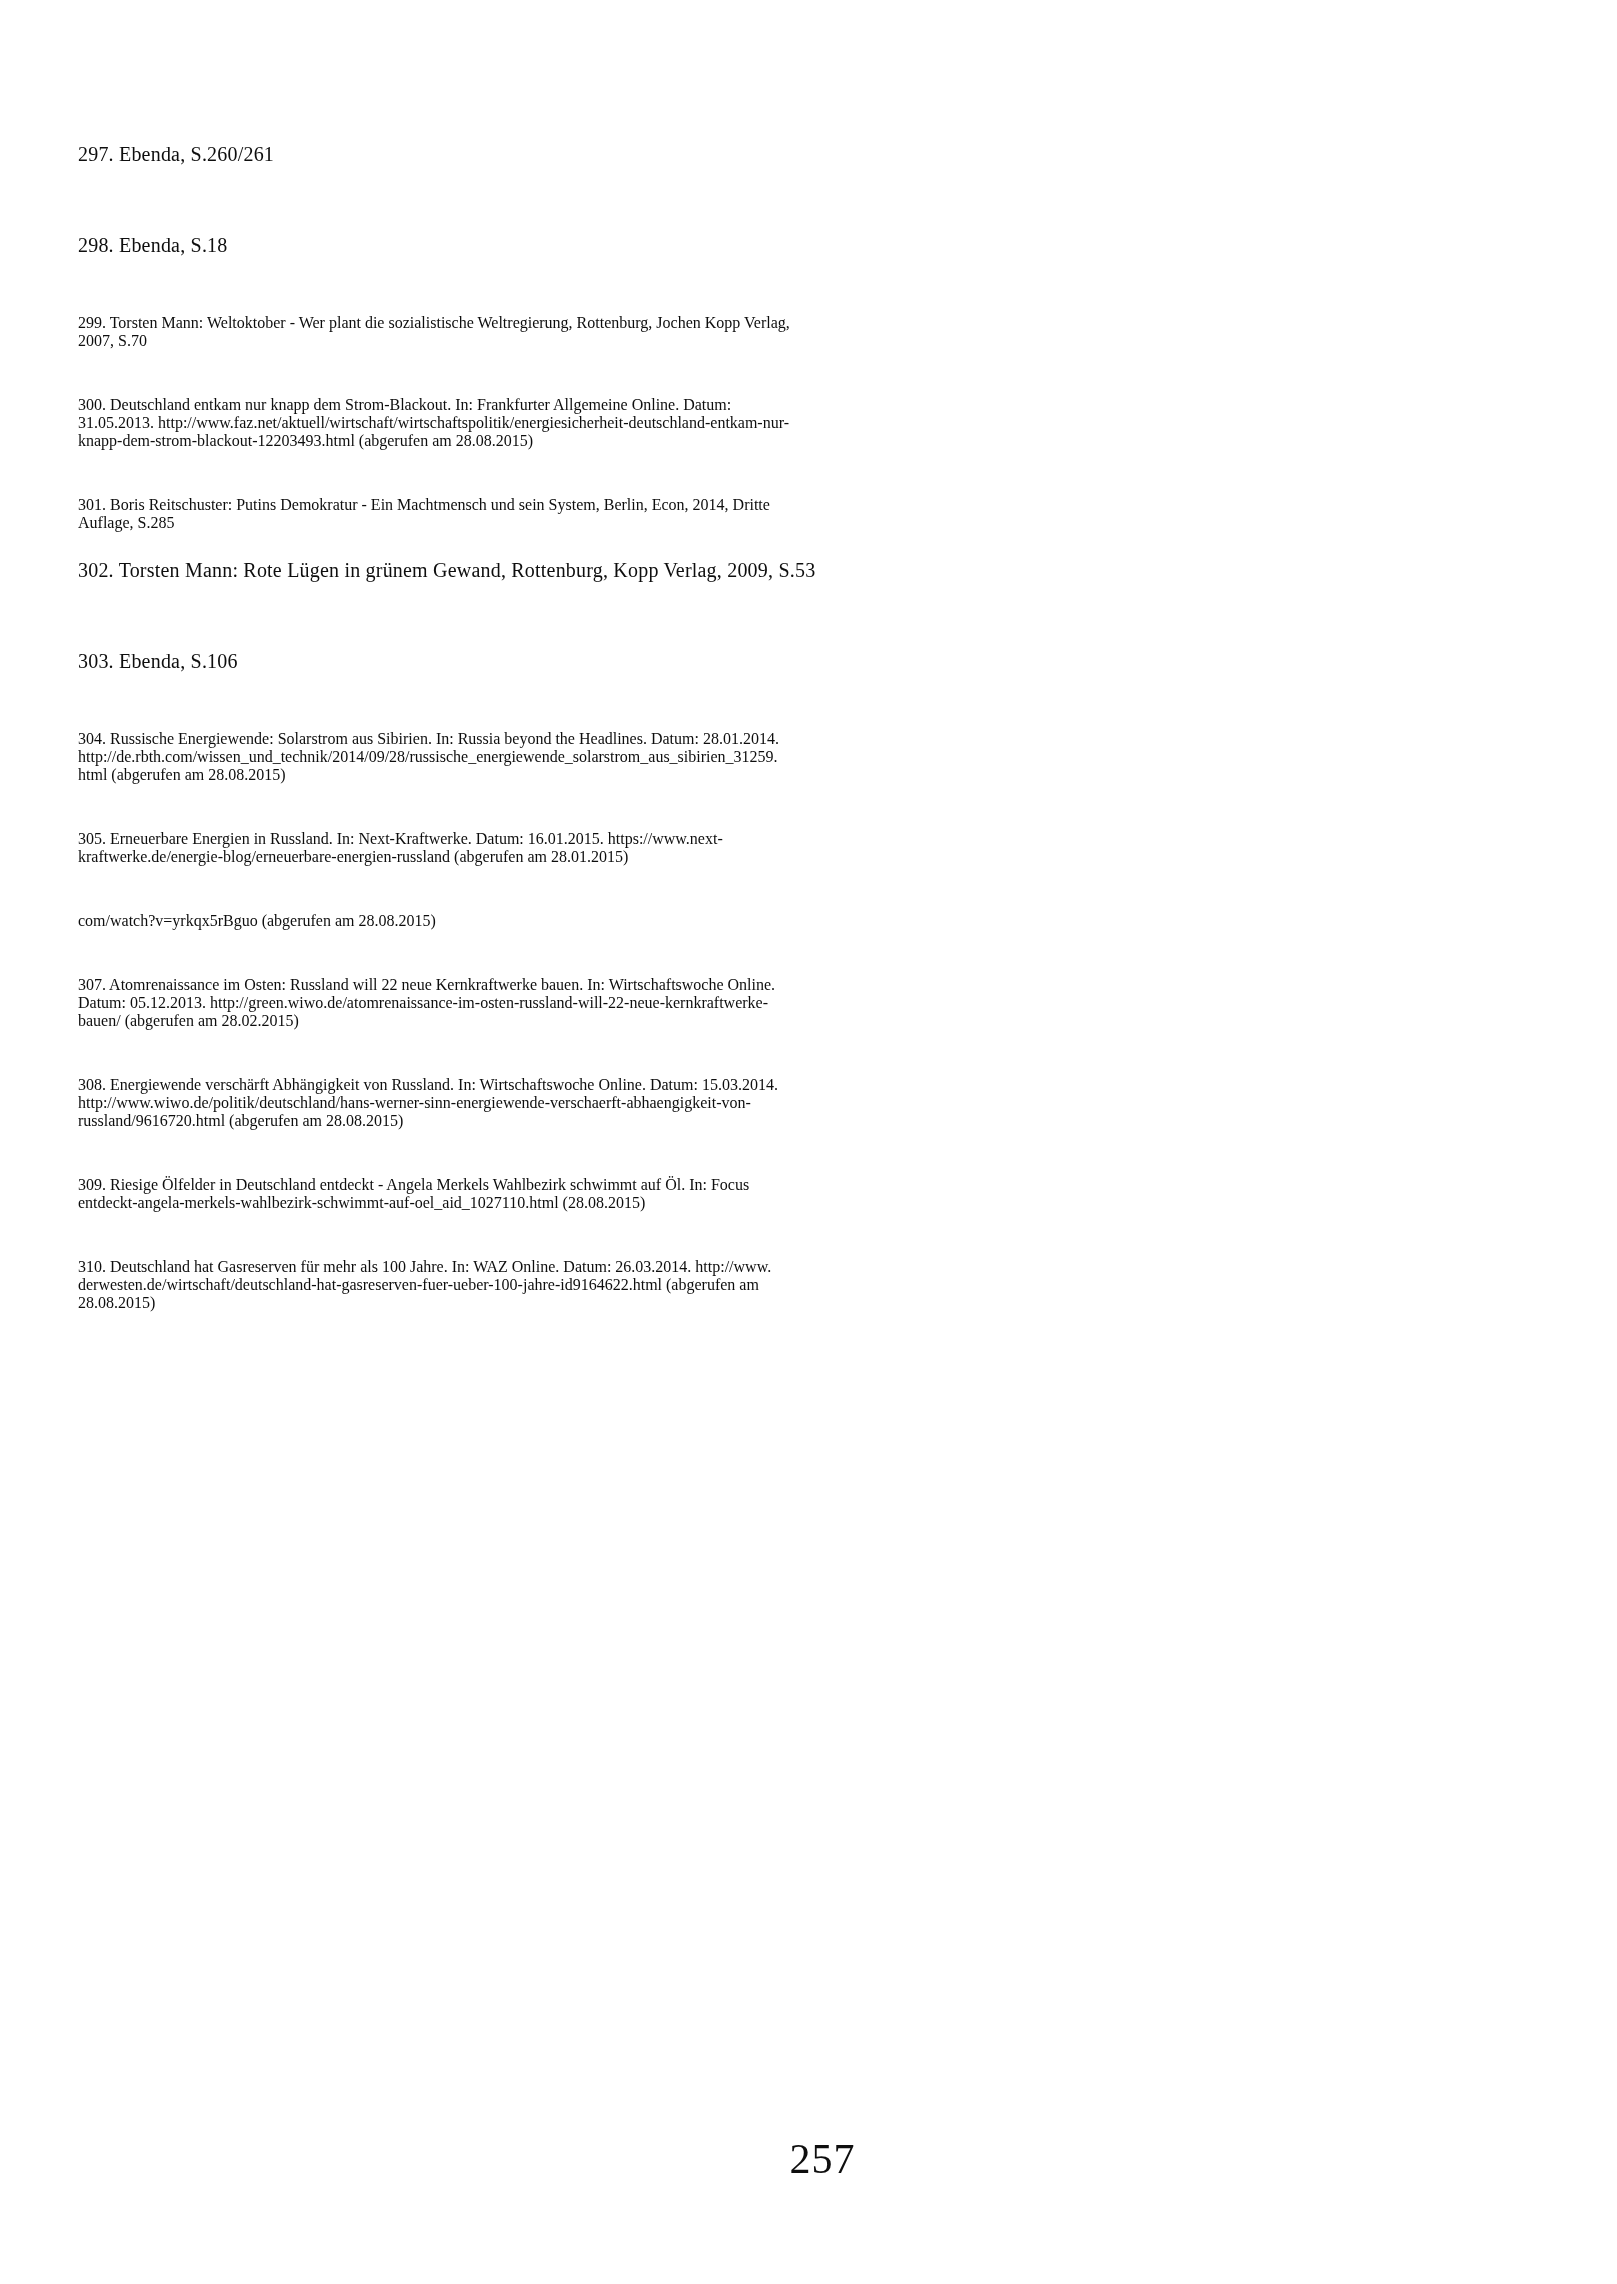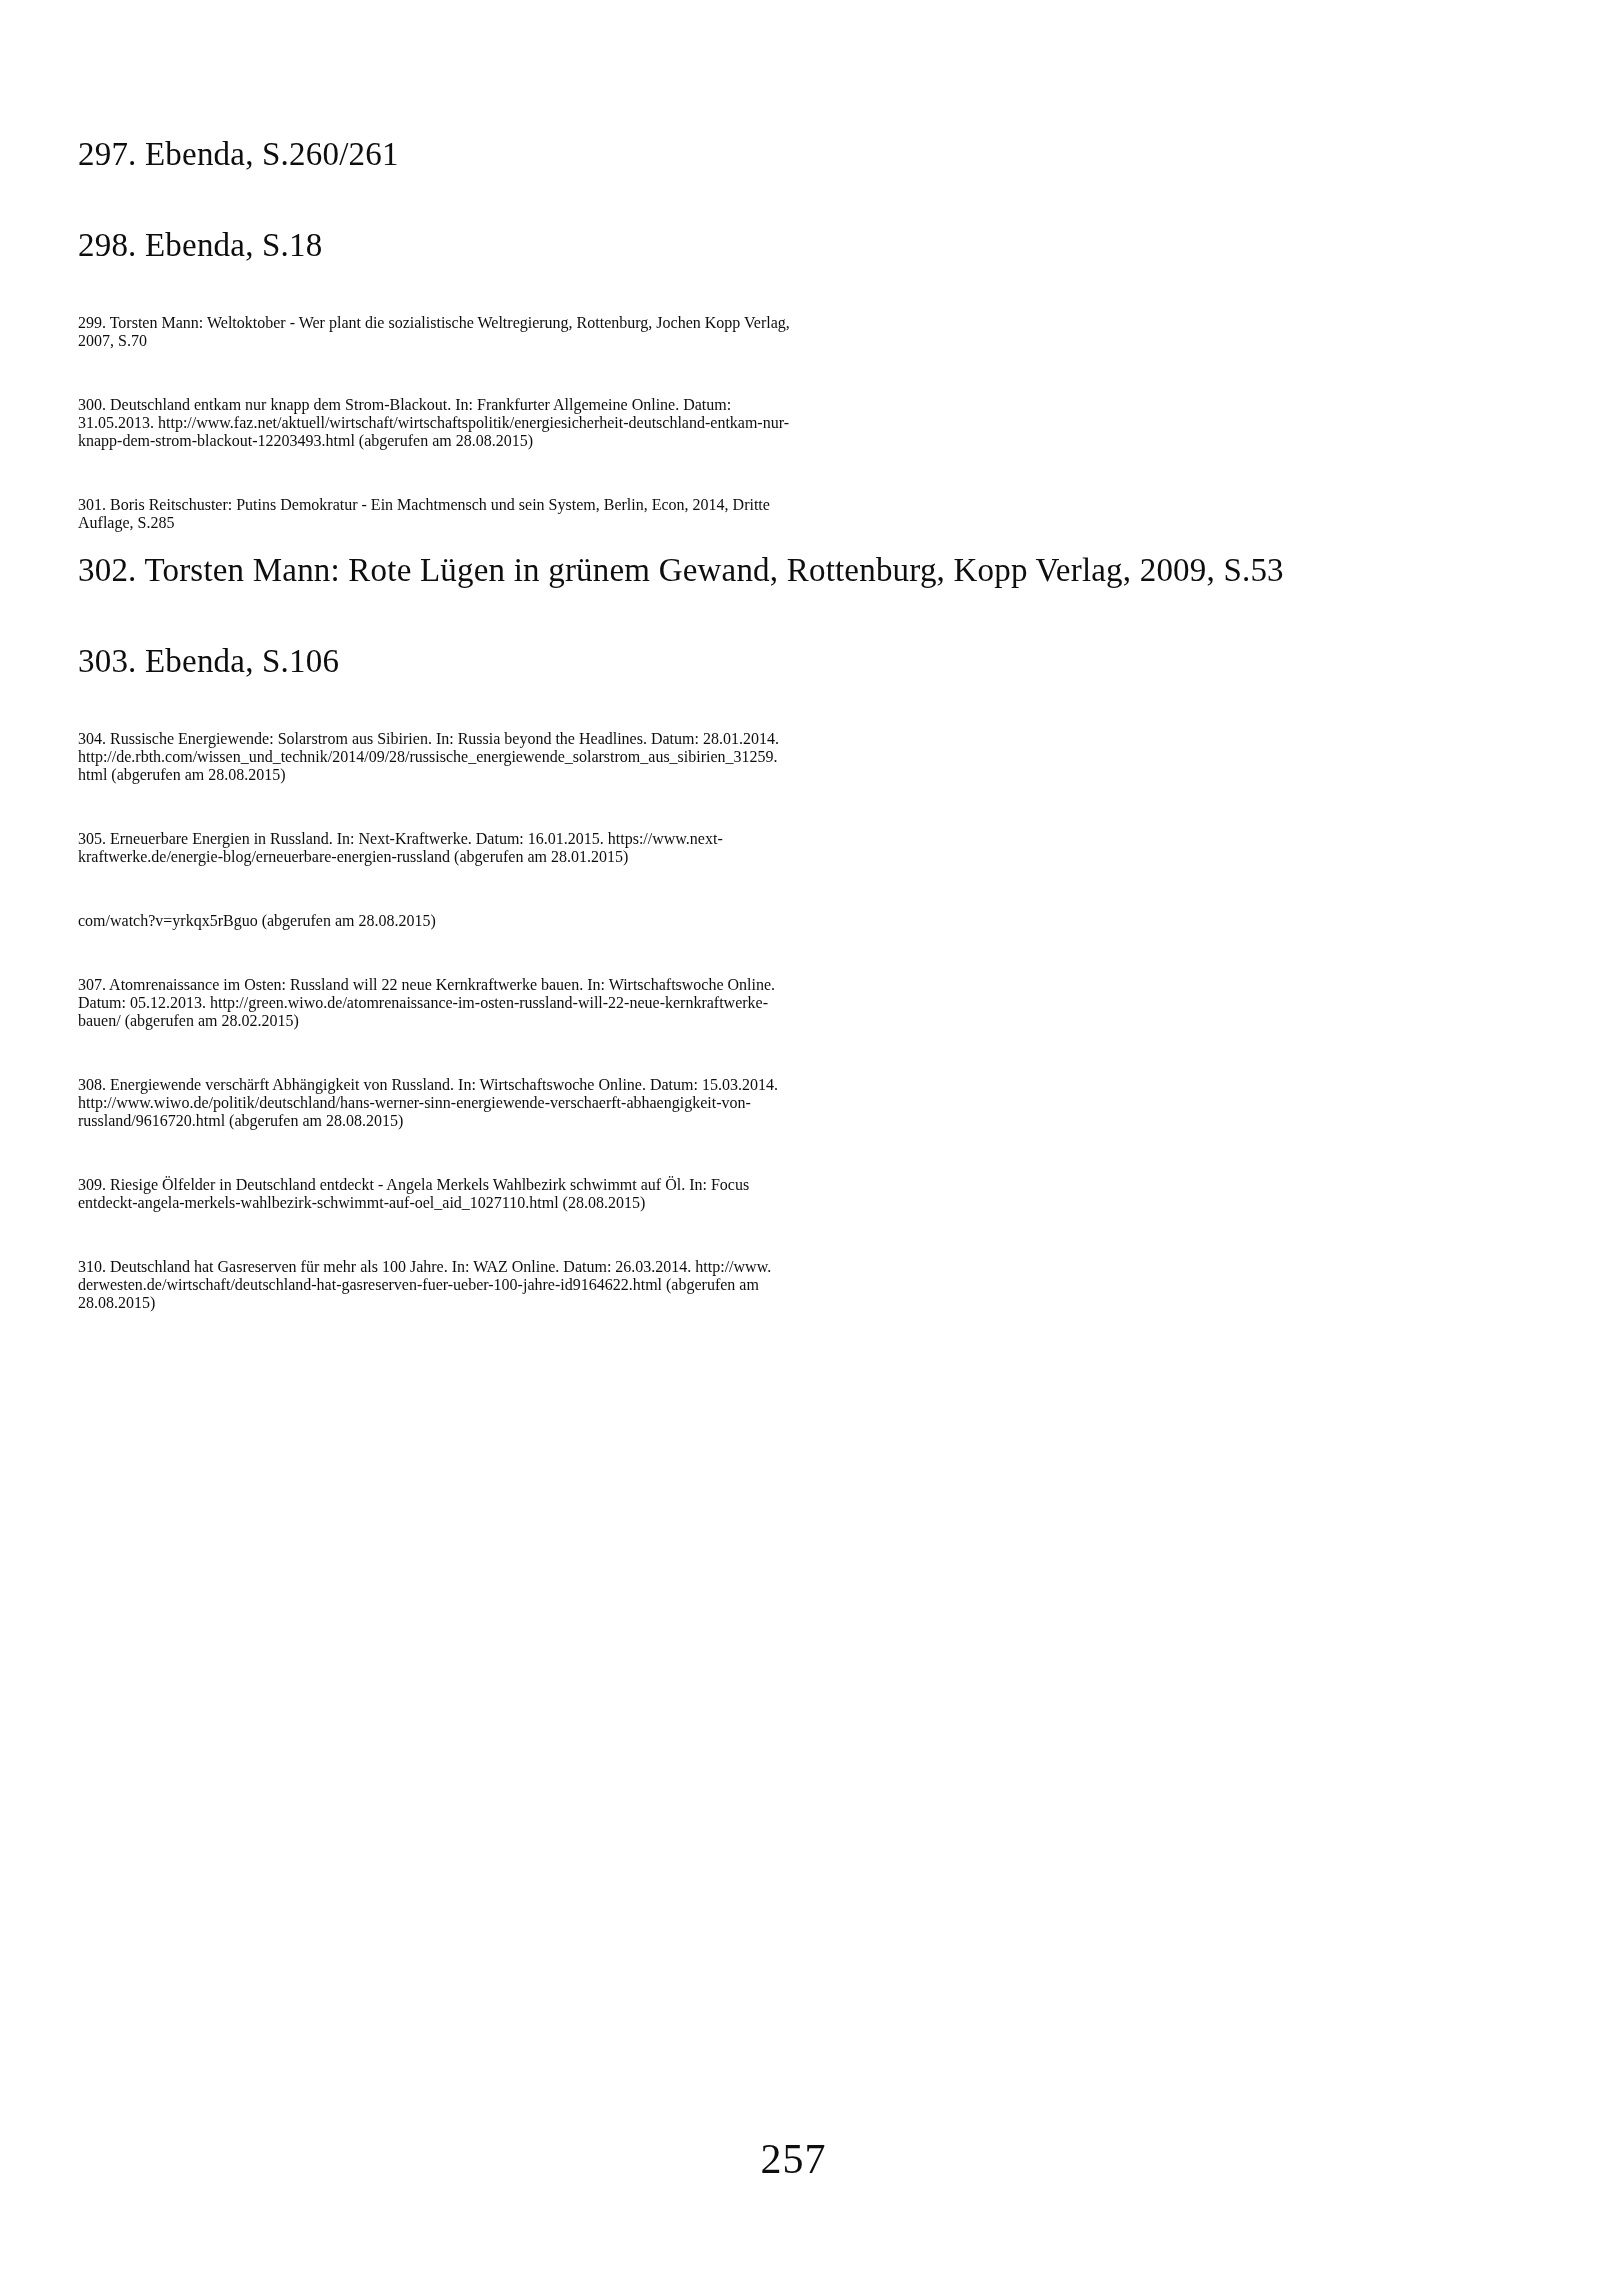--- a/index.html
+++ b/index.html
@@ -17,36 +17,37 @@
     overflow: hidden;
   }
   .content {
     position: absolute;
     top: 132px;
     left: 78px;
     width: 1415px;
   }
   .ref {
     margin: 0 0 46px 0;
-    font-size: 33px;
+    font-size: 20px;
     line-height: 45px;
     letter-spacing: 0.2px;
   }
   .ref .line {
     white-space: nowrap;
   }
   .page-number {
     position: absolute;
     top: 2135px;
     left: 0;
     width: 1587px;
     text-align: center;
     font-size: 42px;
     letter-spacing: 1px;
     color: #0e0e0e;
+    padding-left: 29px;
   }
 </style>
 </head>
 <body>
 
 <div class="page">
   <div class="content">
 
     <p class="ref">
       <span class="line">297. Ebenda, S.260/261</span>

